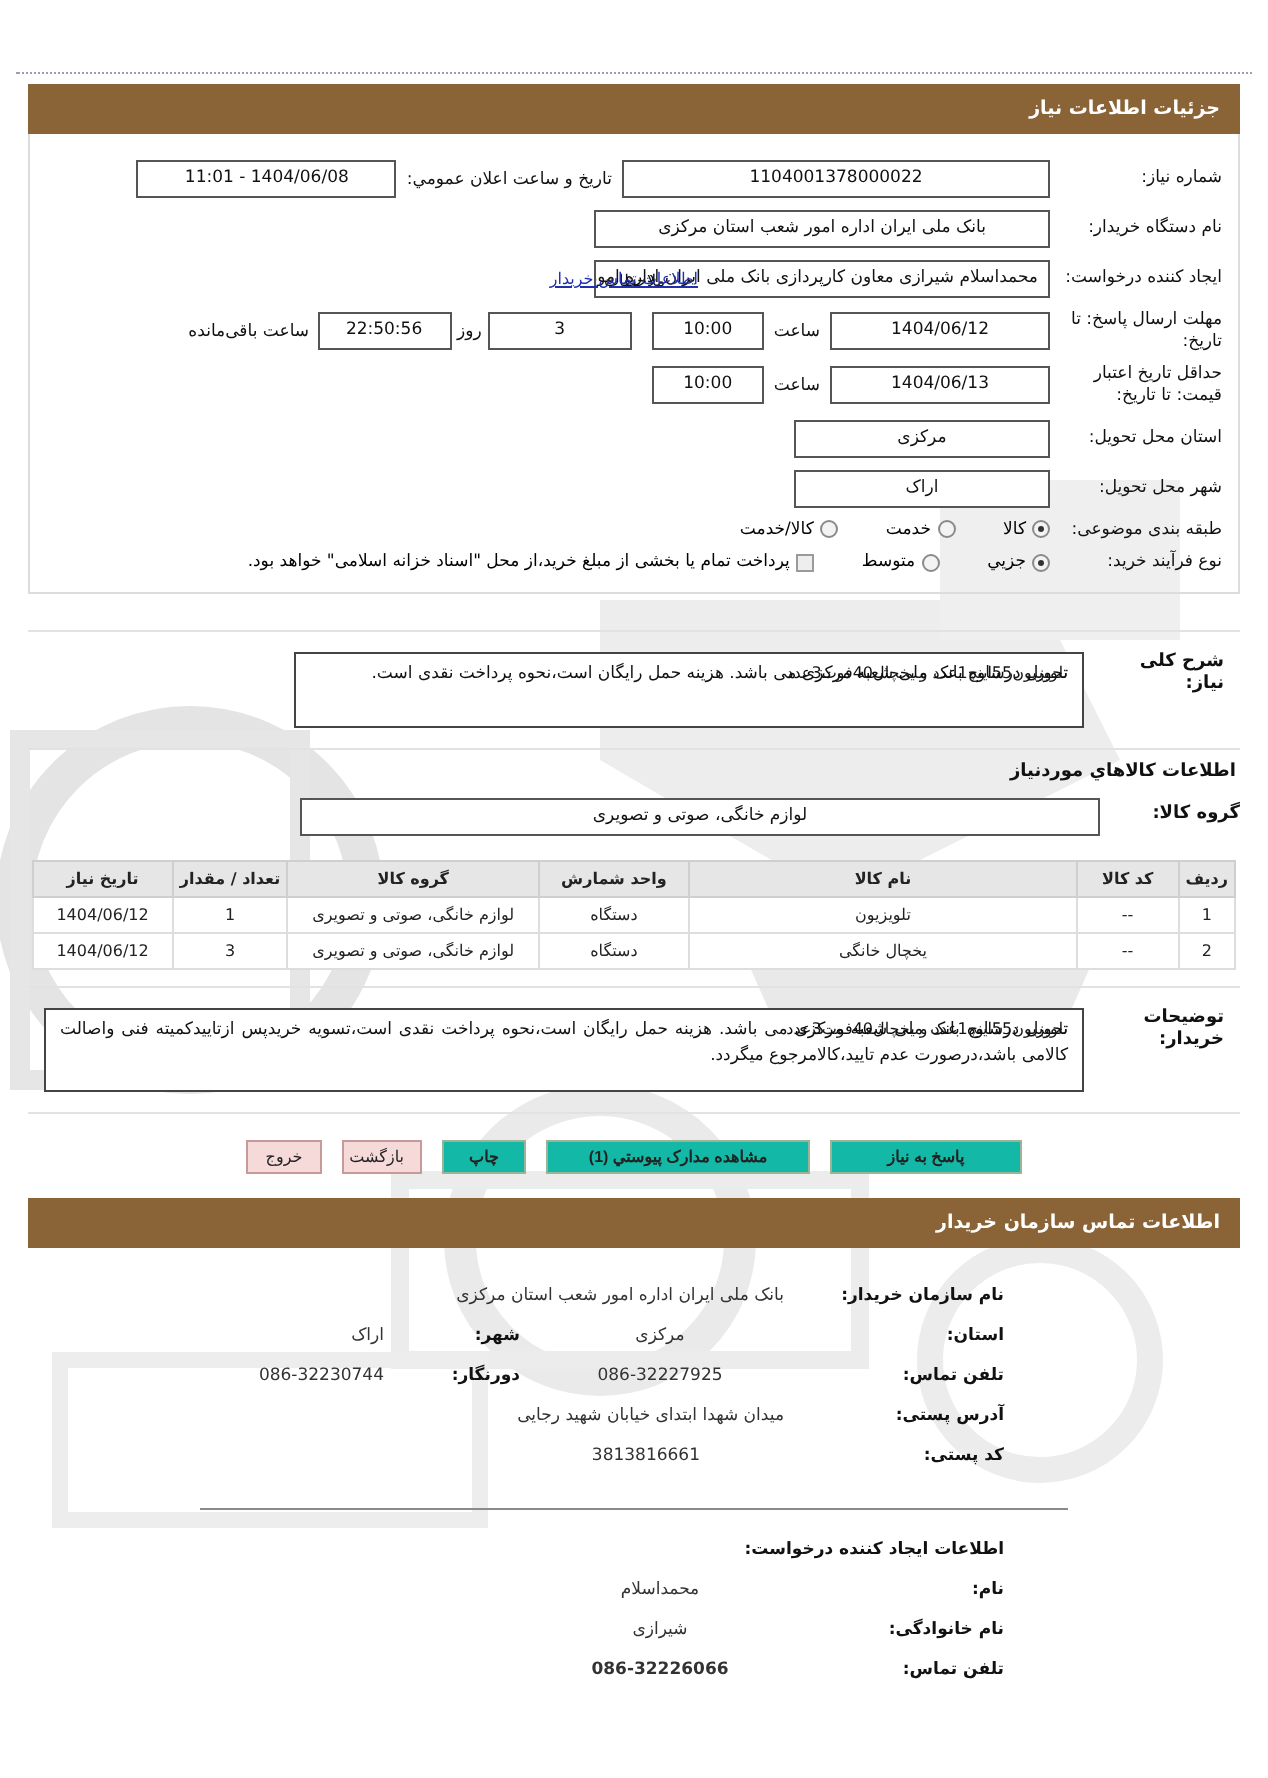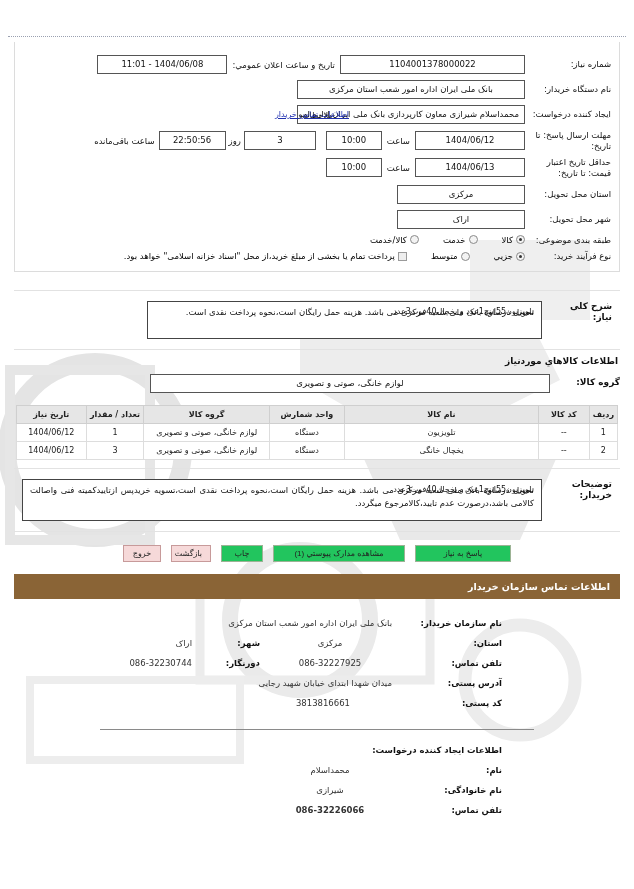--- a/index.html
+++ b/index.html
@@ -93,21 +93,21 @@
     white-space: nowrap;
   }
   .midlab {
     font-size: 8.5px;
     padding: 0 5px;
     white-space: nowrap;
     color: #111;
   }
 
   
-  .w-need   { width: 185px; }
+  .w-need   { width: 214px; }
   .w-date   { width: 130px; }
   .w-org    { width: 228px; }
   .w-creator{ width: 228px; }
   .w-dt     { width: 110px; }
   .w-time   { width: 56px; }
   .w-days   { width: 72px; }
   .w-left   { width: 67px; }
   .w-prov   { width: 128px; }
   .w-city   { width: 128px; }
   .w-group  { width: 400px; }
@@ -222,21 +222,21 @@
     font-size: 8px;
     border: 1px solid #a9b9a9;
     background: #eaf3e6;
     color:#222;
     height: 17px; line-height: 15px;
     padding: 0 8px;
     text-align:center;
     white-space:nowrap;
     cursor: pointer;
   }
-  .btn.green { background:#22c55e; border-color:#9cb395; }
+  .btn.green { background:#14b8a6; border-color:#9cb395;font-weight:bold; }
   .btn.red   { background:#f6d9d9; border-color:#c79a9a; }
   .btn.w-ans { width: 96px; }
   .btn.w-doc { width: 132px; }
   .btn.w-prt { width: 42px; }
   .btn.w-bak { width: 40px; }
   .btn.w-ext { width: 38px; }
 
   
   .contact {
     margin: 0 14px;
@@ -270,20 +270,23 @@
       <circle cx="520" cy="560" r="55" fill="none" stroke="#ececec" stroke-width="13"></circle>
     </g>
   </svg>
 </div>
 
 <div class="topline"></div>
 
 <div class="page">
 
   <div style="height:42px"></div>
+  <div class="bar">
+    <span>جزئیات اطلاعات نیاز</span>
+  </div>
 
   <div class="panel" style="padding:10px 8px 6px 8px;">
 
     <div class="frow">
       <div class="lab">شماره نیاز:</div>
       <div class="box w-need">1104001378000022</div>
       <div class="midlab">تاریخ و ساعت اعلان عمومي:</div>
       <div class="box w-date">1404/06/08 - 11:01</div>
     </div>
 

